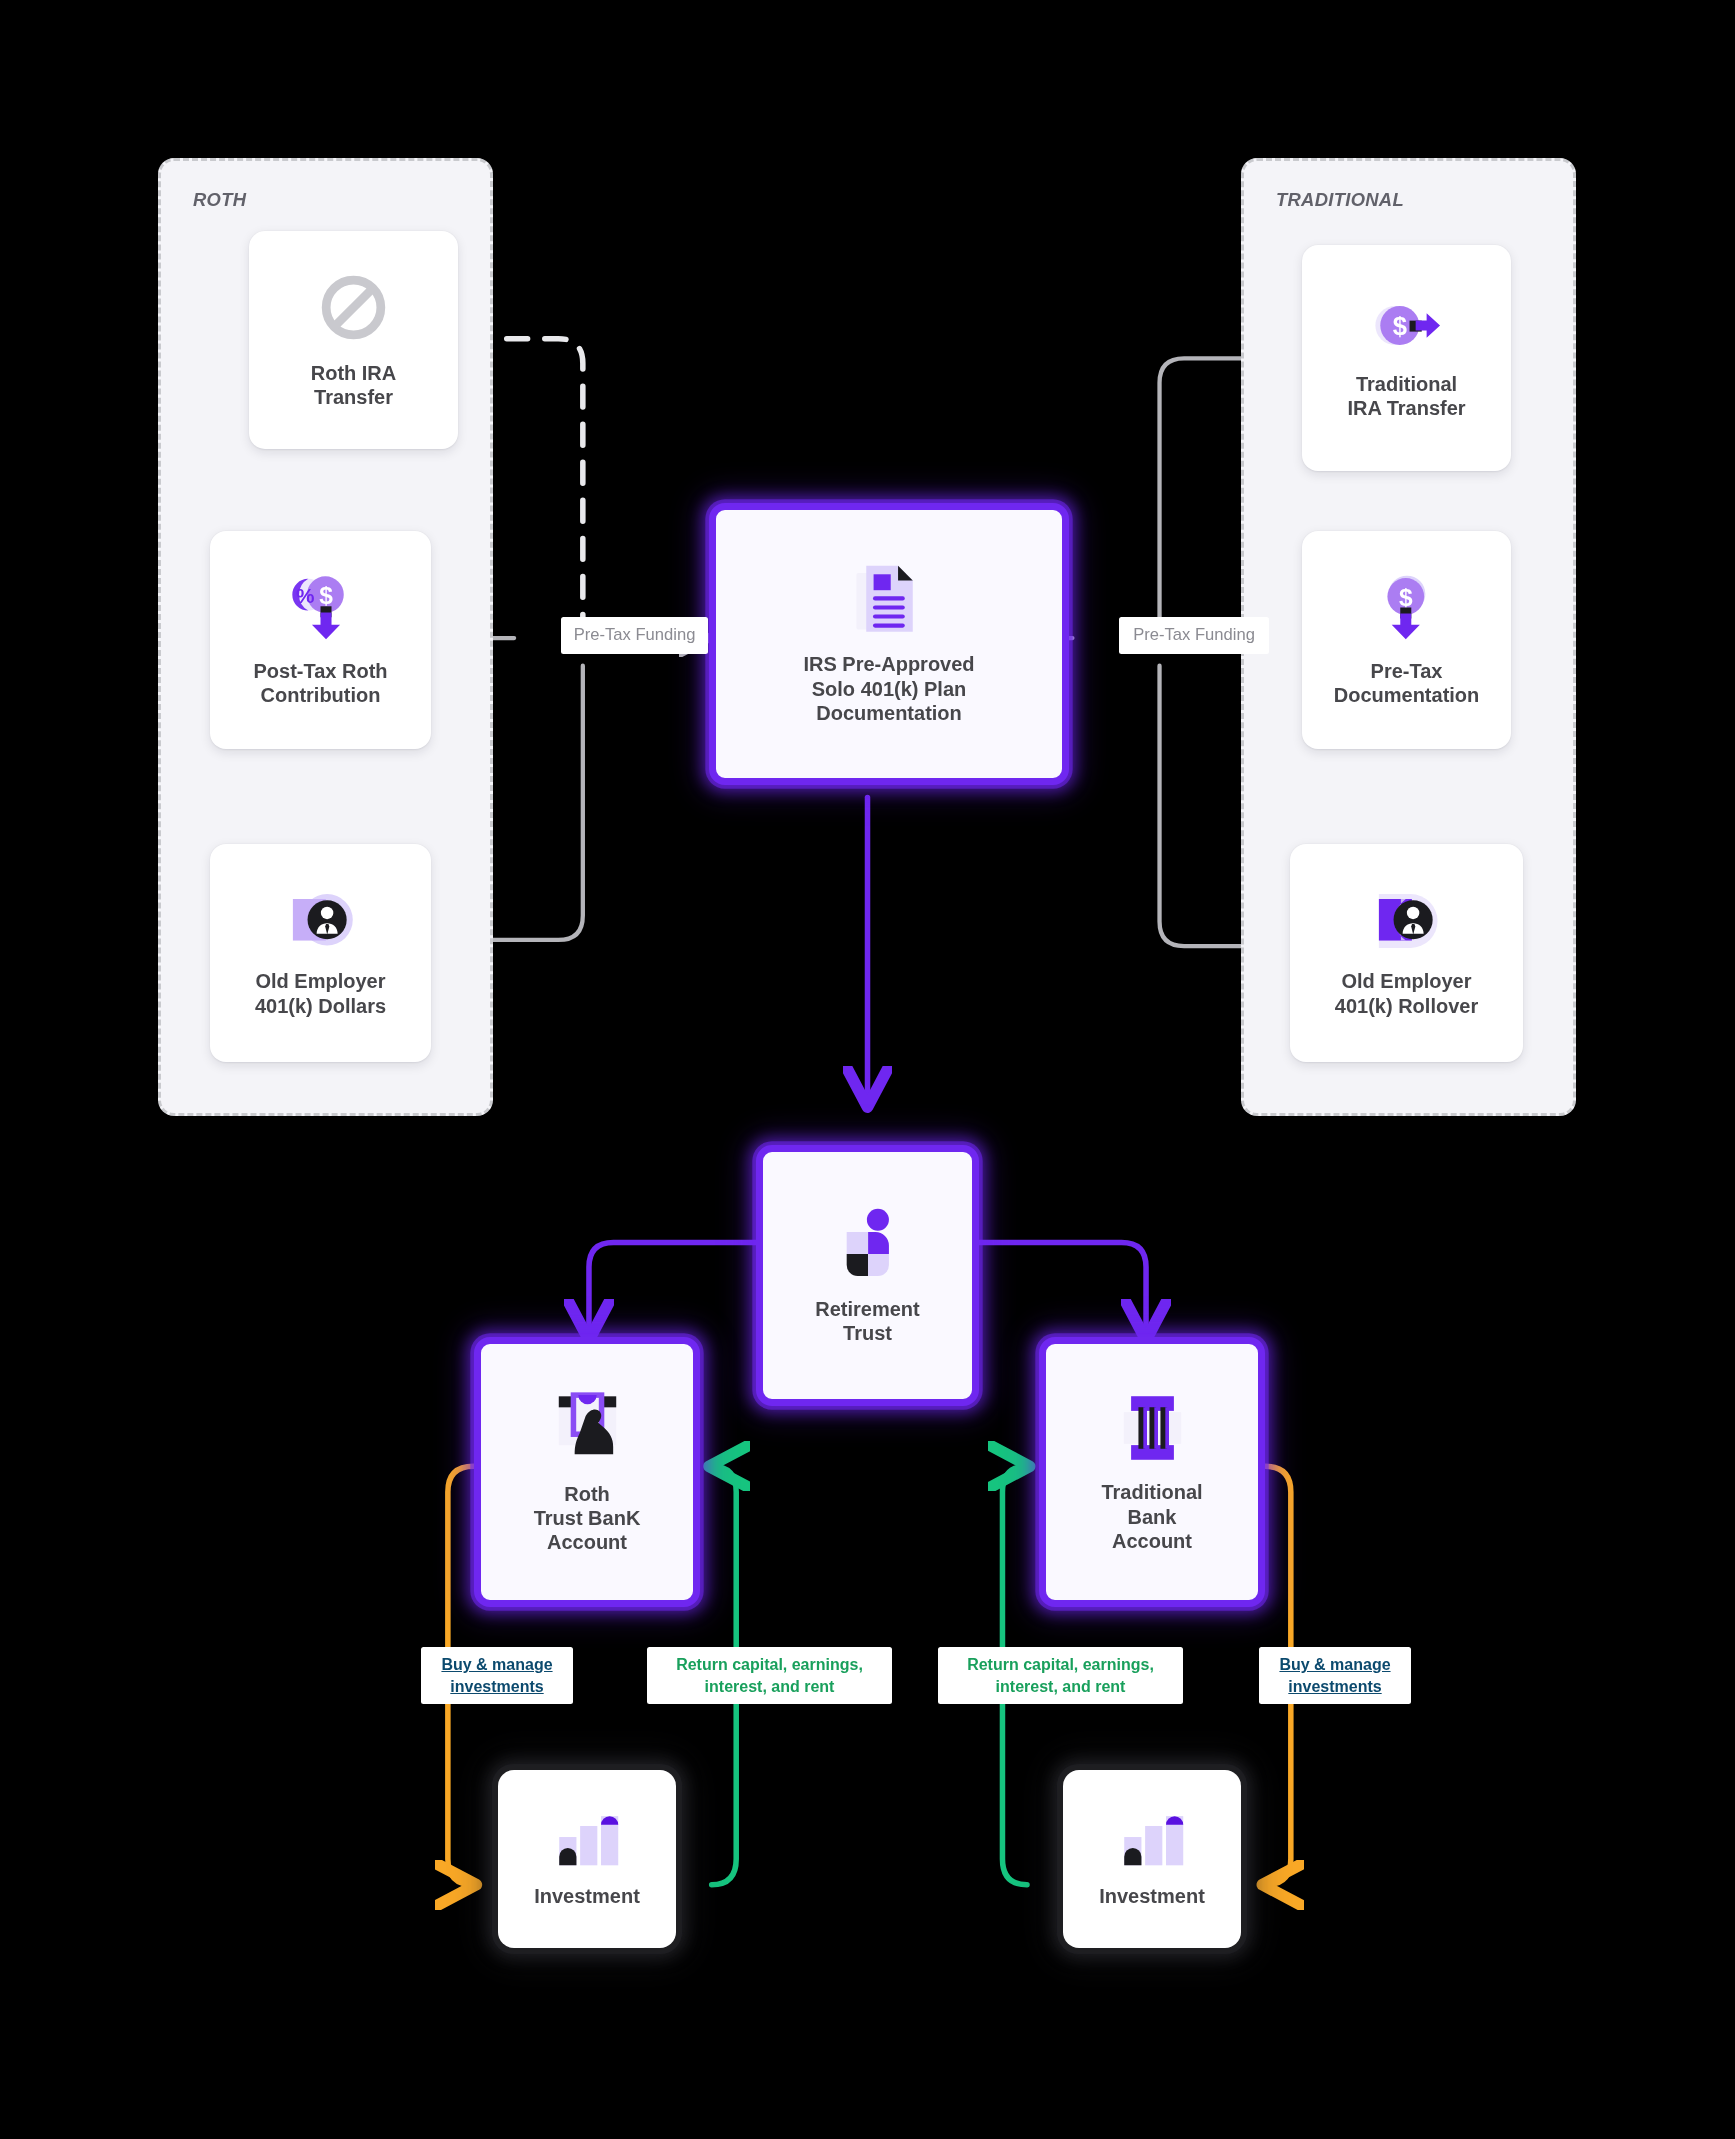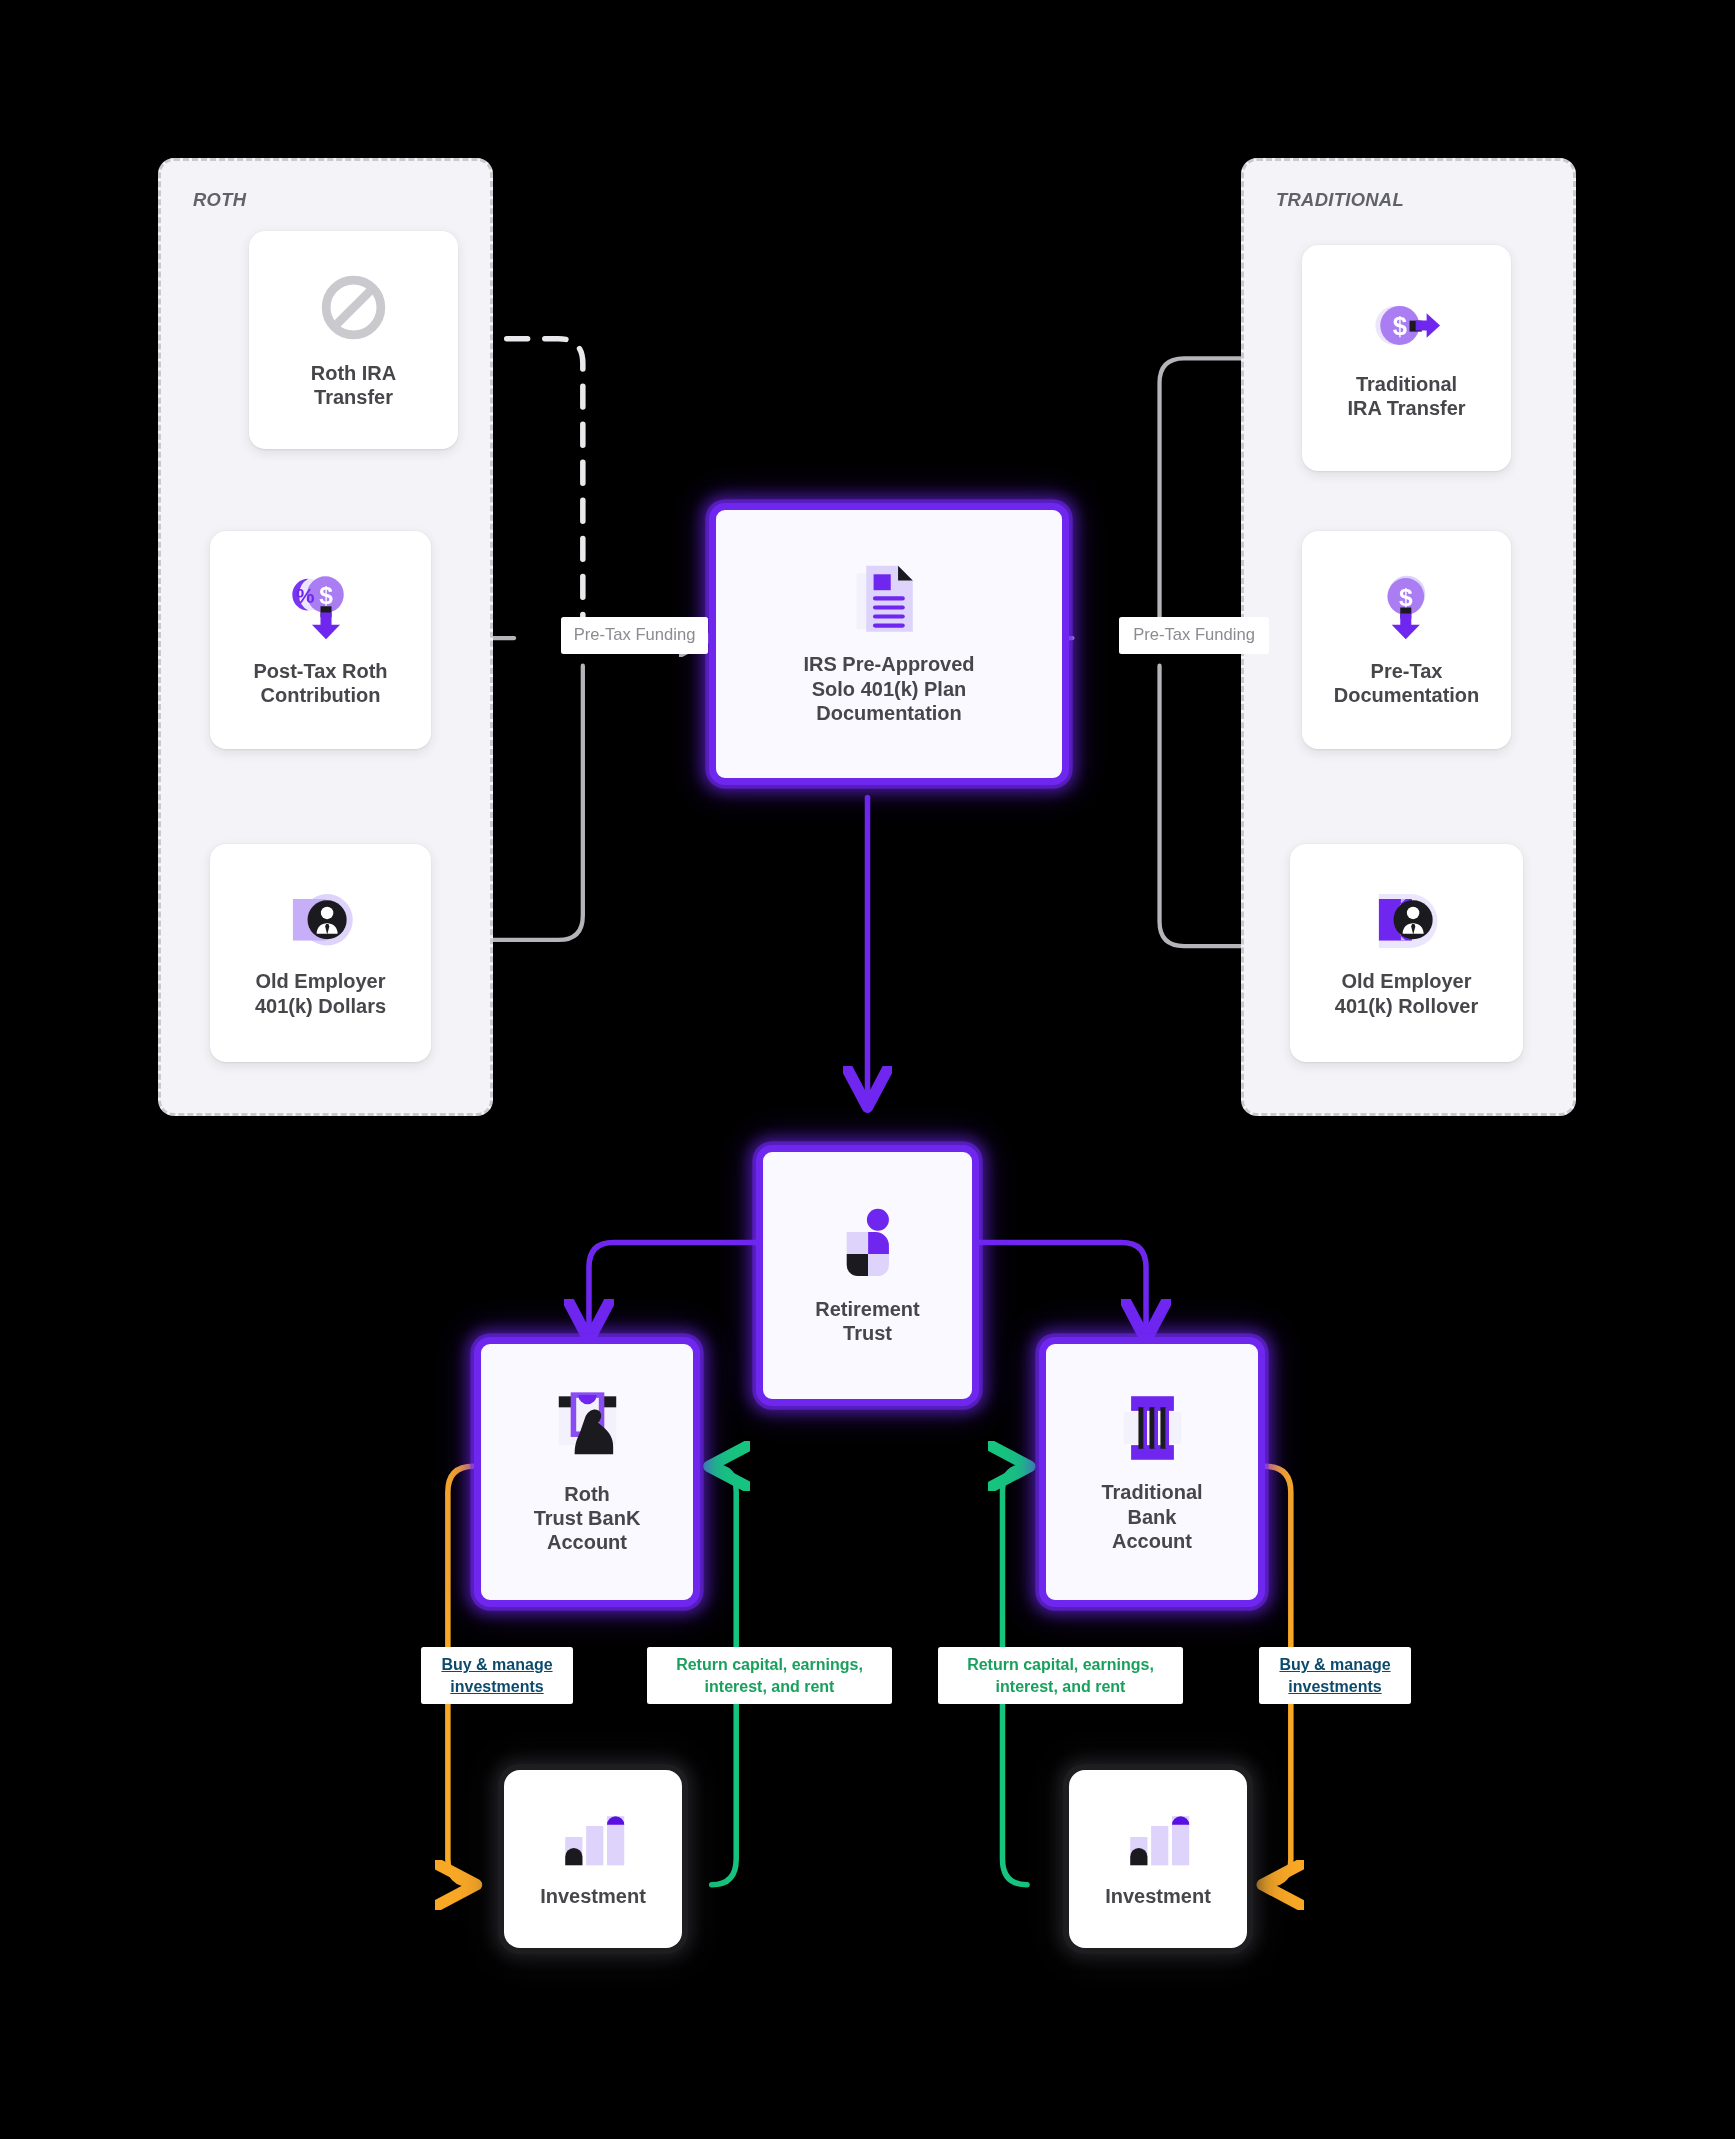--- a/index.html
+++ b/index.html
@@ -62,21 +62,20 @@
       0 0 13.5px 6.1px rgba(111,39,240,.55),
       0 0 28px 12.3px rgba(111,39,240,.22);
   }
   
   .node.dark-glow {
     background:#ffffff;
     box-shadow:
       0 0 0 6.1px rgba(30,30,34,.92),
       0 0 14.7px 8.6px rgba(40,40,46,.75),
       0 0 33px 16px rgba(40,40,46,.35);
-    margin-left: 6px;
   }
 
   
   .edge-label {
     position:absolute;
     background:#ffffff;
     padding:7.4px 12.3px;
     border-radius:2.5px;
     font-size:16.6px;
     line-height:1.32;

